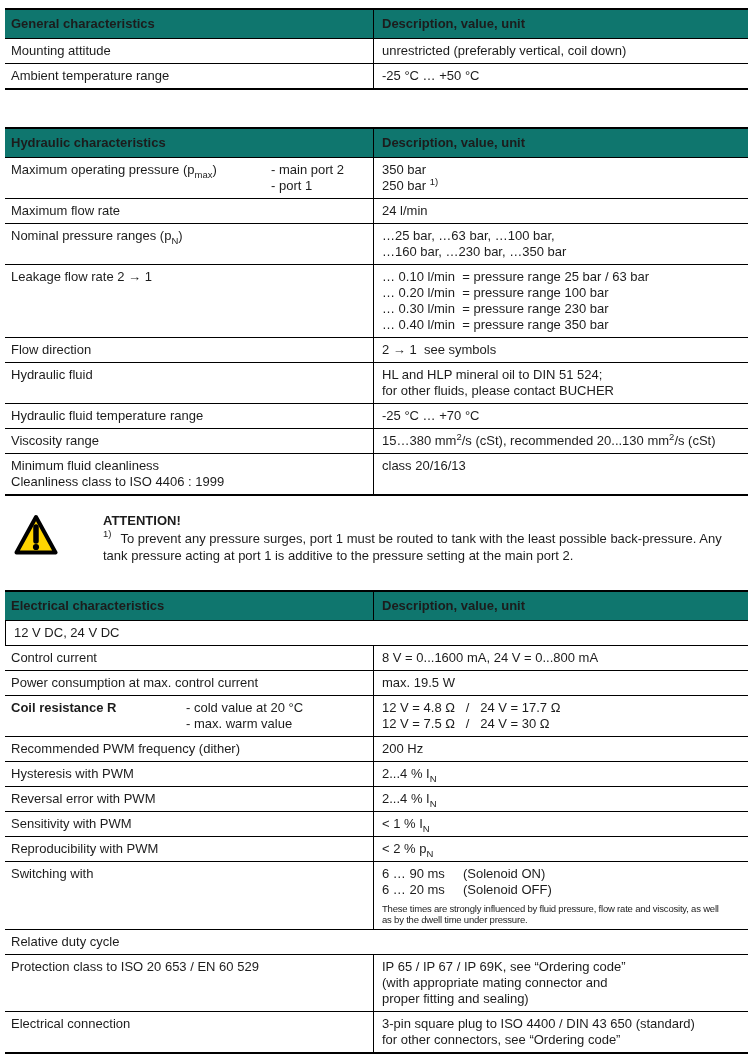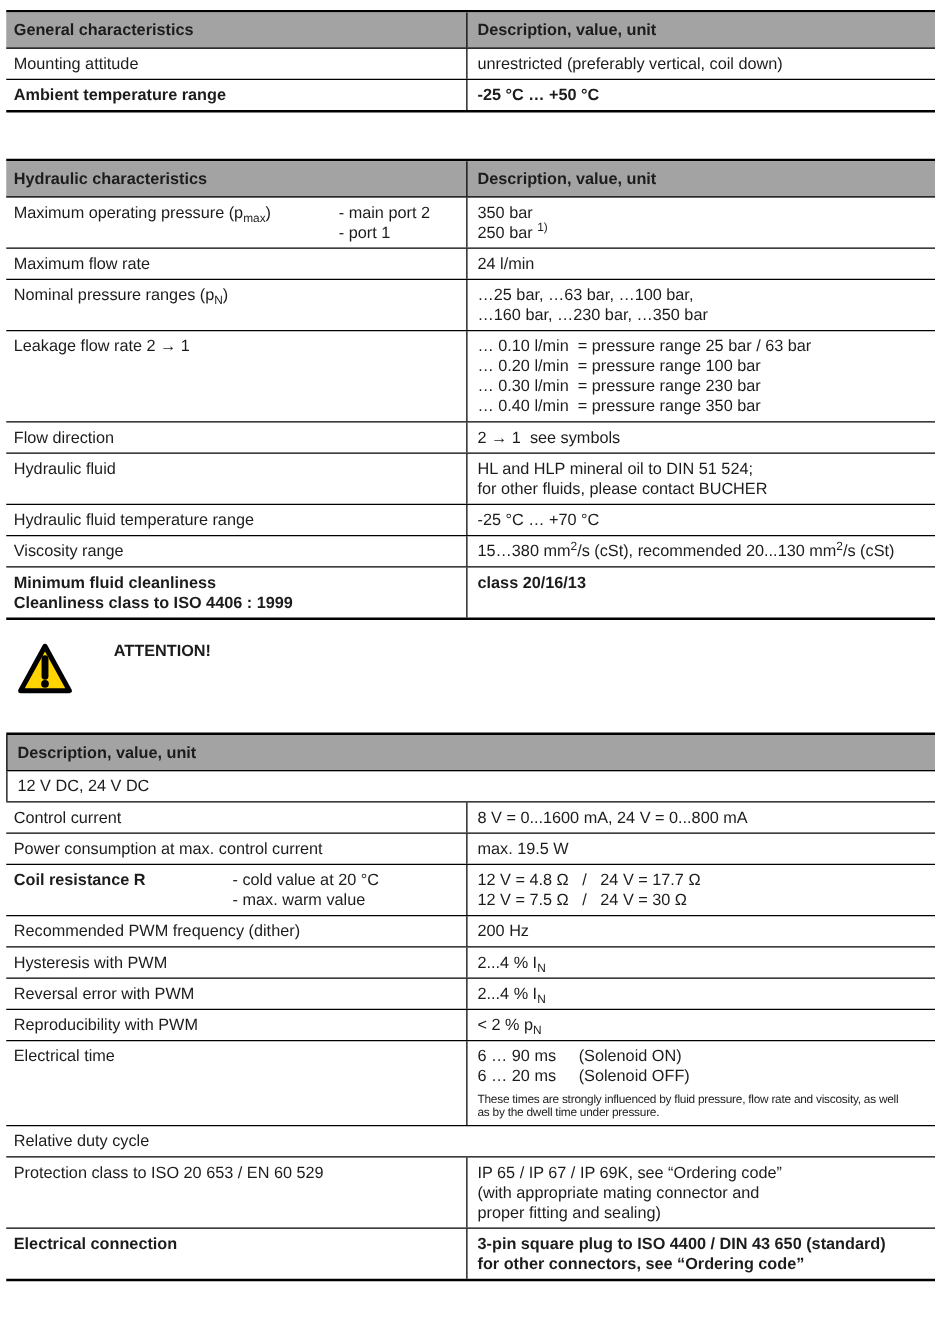--- a/index.html
+++ b/index.html
@@ -19,31 +19,31 @@
   }
   .t-general { margin-top: 8px; }
   .t-hydraulic { margin-top: 37px; }
   .t-electrical { margin-top: 25px; }
 
   .trow {
     display: grid;
     grid-template-columns: 368px 1fr;
     border-bottom: 1px solid #000;
   }
-  .tbody .trow:last-child { border-bottom: none; font-weight: bold; }
+  .tbody .trow:last-child { border-bottom: none; }
 
   .cell {
     padding: 4px 8px 4px 6px;
     font-size: 13px;
     line-height: 16px;
     white-space: pre-wrap;
   }
   .cell.value { border-left: 1px solid #000; padding-left: 8px; }
 
-  .thead { background: #a3a3a3; }
+  .thead { background: #0f766e; }
   .thead .cell { font-weight: bold; padding-top: 6px; padding-bottom: 6px; }
 
   .cell.label { display: flex; align-items: flex-start; }
   .lbl-sub { display: block; }
   .row-max-operating-pressure .lbl-main { width: 260px; flex: none; }
   .row-coil-resistance .lbl-main { width: 175px; flex: none; font-weight: bold; }
 
   sub, sup { font-size: 9.5px; line-height: 0; }
   sup { vertical-align: super; }
   sub { vertical-align: sub; text-align: center; }
@@ -56,21 +56,21 @@
     max-width: 345px;
     white-space: normal;
   }
 
   .attention {
     margin: 16px 6px 0 14px;
     display: flex;
     align-items: flex-start;
   }
   .warn-icon { flex: none; margin-top: 2px; }
-  .att-text { margin-left: 33px; font-size: 13px; line-height: 17.5px; }
+  .att-text { margin-left: 45px; font-size: 13px; line-height: 17.5px; }
   .att-title { font-weight: bold; }
   .att-body sup { margin-right: 9px; }
 </style>
 </head>
 <body>
 
 <div class="page">
 
   <section class="dtable t-general">
     <div class="trow thead">
@@ -137,25 +137,27 @@
   <div class="attention">
     <span class="warn-icon">
       <svg width="44" height="42" viewBox="0 0 44 42">
         <path d="M22 3 L41.5 38.5 H2.5 Z" fill="#ffd400" stroke="#000" stroke-width="4" stroke-linejoin="round"></path>
         <path d="M22 13 L22 27" stroke="#000" stroke-width="5.5" stroke-linecap="round"></path>
         <circle cx="22" cy="33" r="3.1" fill="#000"></circle>
       </svg>
     </span>
     <div class="att-text">
       <div class="att-title">ATTENTION!</div>
+      <div class="att-body"><sup>1)</sup><span>To prevent any pressure surges, port 1 must be routed to tank with the least possible back-pressure. Any tank pressure acting at port 1 is additive to the pressure setting at the main port 2.</span></div>
     </div>
   </div>
 
   <section class="dtable t-electrical">
     <div class="trow thead">
+      <div class="cell label">Electrical characteristics</div>
       <div class="cell value">Description, value, unit</div>
     </div>
     <div class="tbody">
         <div class="trow">
           <div class="cell value"><div class="vline">12 V DC, 24 V DC</div></div>
         </div>
         <div class="trow">
           <div class="cell label"><span class="lbl-main"><div>Control current</div></span></div>
           <div class="cell value"><div class="vline">8 V = 0...1600 mA, 24 V = 0...800 mA</div></div>
         </div>
@@ -173,25 +175,29 @@
         </div>
         <div class="trow">
           <div class="cell label"><span class="lbl-main"><div>Hysteresis with PWM</div></span></div>
           <div class="cell value"><div class="vline">2...4 % I<sub>N</sub></div></div>
         </div>
         <div class="trow">
           <div class="cell label"><span class="lbl-main"><div>Reversal error with PWM</div></span></div>
           <div class="cell value"><div class="vline">2...4 % I<sub>N</sub></div></div>
         </div>
         <div class="trow">
+          <div class="cell label"><span class="lbl-main"><div>Sensitivity with PWM</div></span></div>
+          <div class="cell value"><div class="vline">&lt; 1 % I<sub>N</sub></div></div>
+        </div>
+        <div class="trow">
           <div class="cell label"><span class="lbl-main"><div>Reproducibility with PWM</div></span></div>
           <div class="cell value"><div class="vline">&lt; 2 % p<sub>N</sub></div></div>
         </div>
         <div class="trow">
-          <div class="cell label"><span class="lbl-main"><div>Electrical time</div></span></div>
+          <div class="cell label"><span class="lbl-main"><div>Switching with</div></span></div>
           <div class="cell value"><div class="vline">6 … 90 ms     (Solenoid ON)</div><div class="vline">6 … 20 ms     (Solenoid OFF)</div><div class="fineprint">These times are strongly influenced by fluid pressure, flow rate and viscosity, as well as by the dwell time under pressure.</div></div>
         </div>
         <div class="trow">
           <div class="cell label"><span class="lbl-main"><div>Relative duty cycle</div></span></div>
         </div>
         <div class="trow">
           <div class="cell label"><span class="lbl-main"><div>Protection class to ISO 20 653 / EN 60 529</div></span></div>
           <div class="cell value"><div class="vline">IP 65 / IP 67 / IP 69K, see “Ordering code”</div><div class="vline">(with appropriate mating connector and</div><div class="vline">proper fitting and sealing)</div></div>
         </div>
         <div class="trow">

